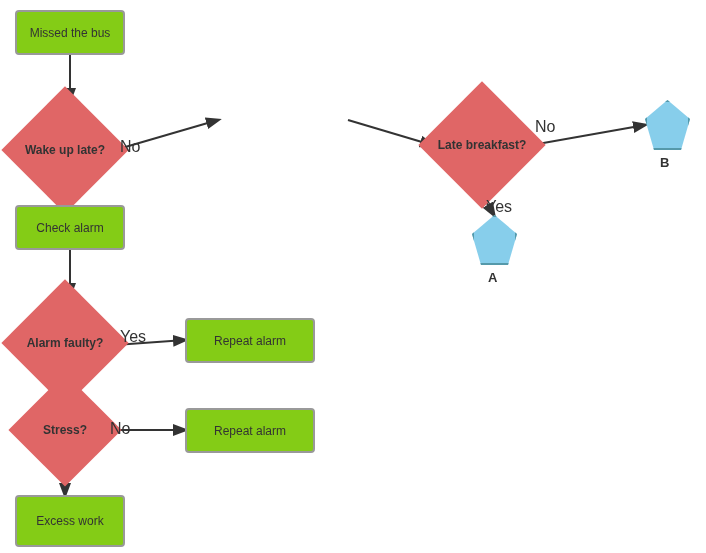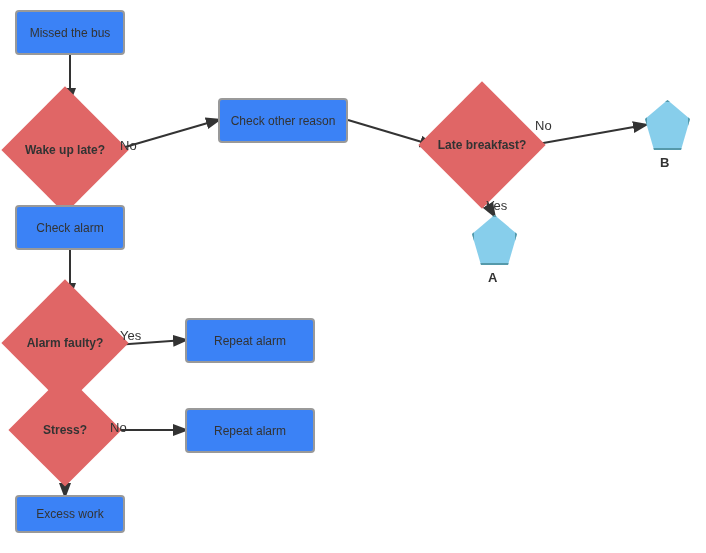--- a/index.html
+++ b/index.html
@@ -25,21 +25,21 @@
       pointer-events: none;
     }
     .node {
       position: absolute;
       display: flex;
       align-items: center;
       justify-content: center;
       text-align: center;
     }
     .rect-node {
-      background: #3b82f6;
+      background: #84cc16;
       border: 2px solid #999;
       border-radius: 4px;
     }
     .diamond-node {
       background: #E06666;
       border: none;
       transform: rotate(45deg);
     }
     .diamond-node .diamond-text {
       transform: rotate(-45deg);
@@ -57,21 +57,21 @@
       border: 2px solid #5599AA;
       clip-path: polygon(50% 0%, 100% 38%, 80% 100%, 20% 100%, 0% 38%);
     }
     .label {
       font-size: 12px;
       color: #333;
       font-weight: normal;
     }
     .arrow-label {
       position: absolute;
-      font-size: 13px;
+      font-size: 16px;
       color: #333;
     }
   </style>
 </head>
 <body>
 
 <div id="canvas">
   <svg id="arrows">
 
     <line x1="70" y1="55" x2="70" y2="100" stroke="#333" stroke-width="2" marker-end="url(#arrow)"></line>
@@ -107,23 +107,20 @@
   </div>
 
   <div class="node diamond-node" style="left:20px;top:105px;width:90px;height:90px;">
     <div class="diamond-text">
       <span>Wake up late?</span>
     </div>
   </div>
 
   <div class="arrow-label" style="left:120px;top:138px;">No</div>
 
-  <div class="node rect-node" style="left:218px;top:98px;width:130px;height:45px;">
-    <span class="label">Check other reason</span>
-  </div>
 
   <div class="node diamond-node" style="left:437px;top:100px;width:90px;height:90px;">
     <div class="diamond-text">
       <span>Late breakfast?</span>
     </div>
   </div>
 
   <div class="arrow-label" style="left:535px;top:118px;">No</div>
 
   <div class="arrow-label" style="left:486px;top:198px;">Yes</div>
@@ -157,17 +154,17 @@
       <span>Stress?</span>
     </div>
   </div>
 
   <div class="arrow-label" style="left:110px;top:420px;">No</div>
 
   <div class="node rect-node" style="left:185px;top:408px;width:130px;height:45px;">
     <span class="label">Repeat alarm</span>
   </div>
 
-  <div class="node rect-node" style="left:15px;top:495px;width:110px;height:38px;">
+  <div class="node rect-node" style="left:15px;top:495px;width:110px;height:52px;">
     <span class="label">Excess work</span>
   </div>
 
 </div>
 
 </body></html>

